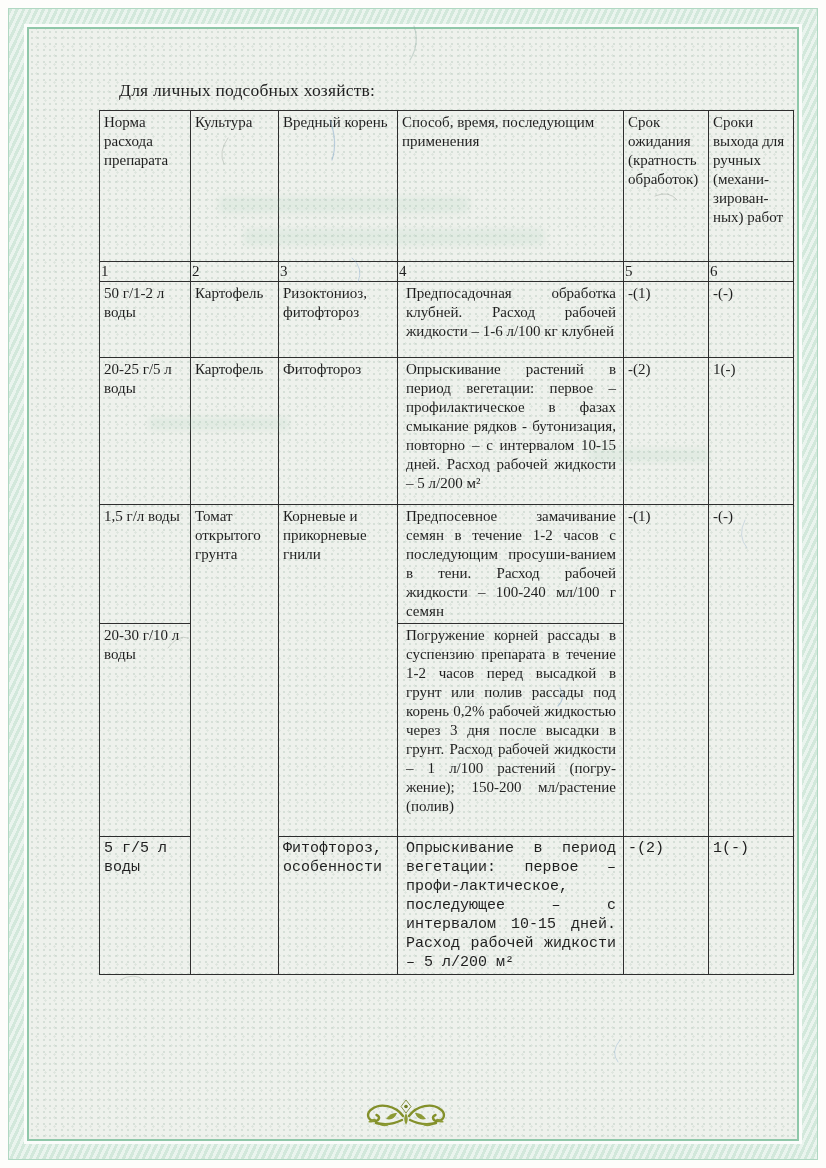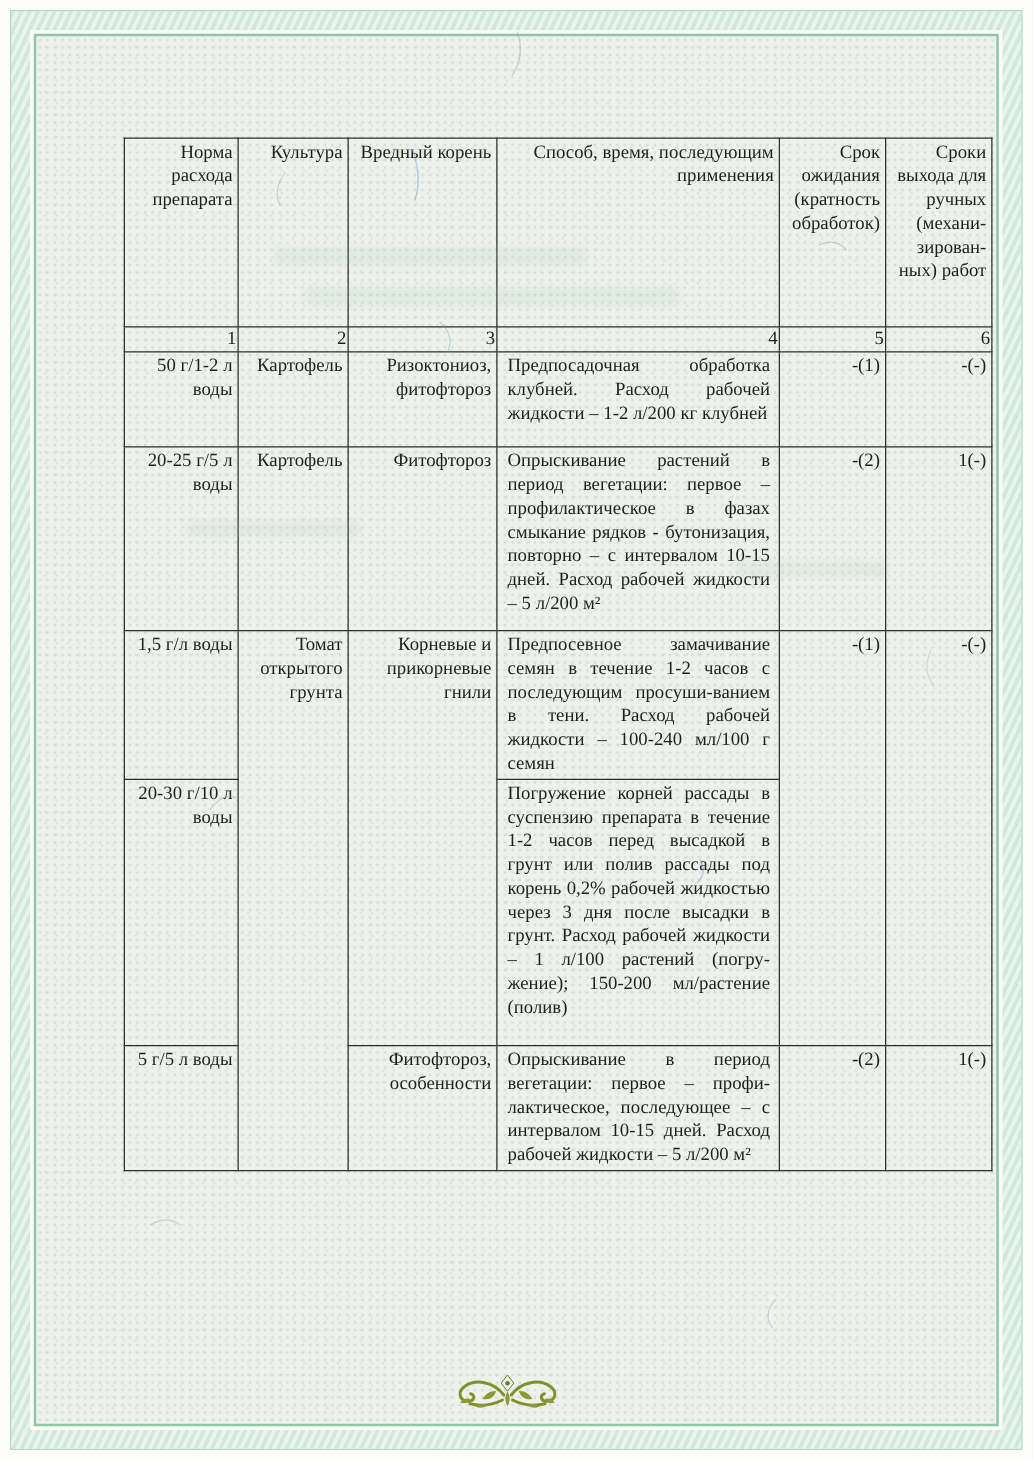--- a/index.html
+++ b/index.html
@@ -29,40 +29,41 @@
     position:absolute;left:90px;top:51px;
     font-size:17.5px;letter-spacing:.2px;
   }
   table.doc{
     position:absolute;left:70px;top:81px;width:694px;
     border-collapse:collapse;table-layout:fixed;
     font-size:15px;line-height:19px;
   }
   table.doc,.doc th,.doc td{border:1.6px solid #2e2e2e;}
   .doc th,.doc td{
-    vertical-align:top;padding:2px 4px;text-align:right;
+    vertical-align:top;padding:2px 4px;text-align:left;
     font-weight:normal;overflow:hidden;
   }
   .doc td.method{text-align:justify;text-align-last:left;padding:2px 7px 2px 8px;}
   tr.h-head{height:151px;} tr.h-num{height:20px;}
   tr.r-a{height:76px;margin-top:12px;} tr.r-b{height:147px;margin-top:20px;} tr.r-c{height:116px;}
-  tr.r-d{height:213px;} tr.r-e{height:97px;}
+  tr.r-d{height:213px;} tr.r-e{height:97px;font-family:Liberation Mono, monospace;}
   .h-num td{line-height:17px;padding:1px;}
   .ornament{position:absolute;bottom:11px;left:calc(50% - 7px);transform:translateX(-50%);}
   .artifacts{position:absolute;inset:0;pointer-events:none;}
   .ghost{position:absolute;background:rgba(150,195,170,.14);filter:blur(3px);border-radius:4px;}
 </style>
 </head>
 <body>
 
 <div class="band"></div>
 <div class="band-mask"></div>
 
 <div class="paper">
 
+  <div class="title">Для личных подсобных хозяйств:</div>
 
   <table class="doc">
     <colgroup>
       <col style="width:91px">
         <col style="width:88px">
         <col style="width:119px">
       <col style="width:226px">
         <col style="width:85px">
         <col style="width:85px">
     </colgroup>
@@ -81,21 +82,21 @@
         <td>3</td>
         <td>4</td>
         <td>5</td>
         <td>6</td>
       </tr>
 
       <tr class="r-a">
         <td>50 г/1-2 л воды</td>
         <td>Картофель</td>
         <td>Ризоктониоз, фитофтороз</td>
-        <td class="method">Предпосадочная обработка клубней. Расход рабочей жидкости – 1-2 л/200 кг клубней</td>
+        <td class="method">Предпосадочная обработка клубней. Расход рабочей жидкости – 1-6 л/100 кг клубней</td>
         <td>-(1)</td>
         <td>-(-)</td>
       </tr>
 
       <tr class="r-b">
         <td>20-25 г/5 л воды</td>
         <td>Картофель</td>
         <td>Фитофтороз</td>
         <td class="method">Опрыскивание растений в период вегетации: первое – профилактическое в фазах смыкание рядков - бутонизация, повторно – с интервалом 10-15 дней. Расход рабочей жидкости – 5 л/200 м²</td>
         <td>-(2)</td>

